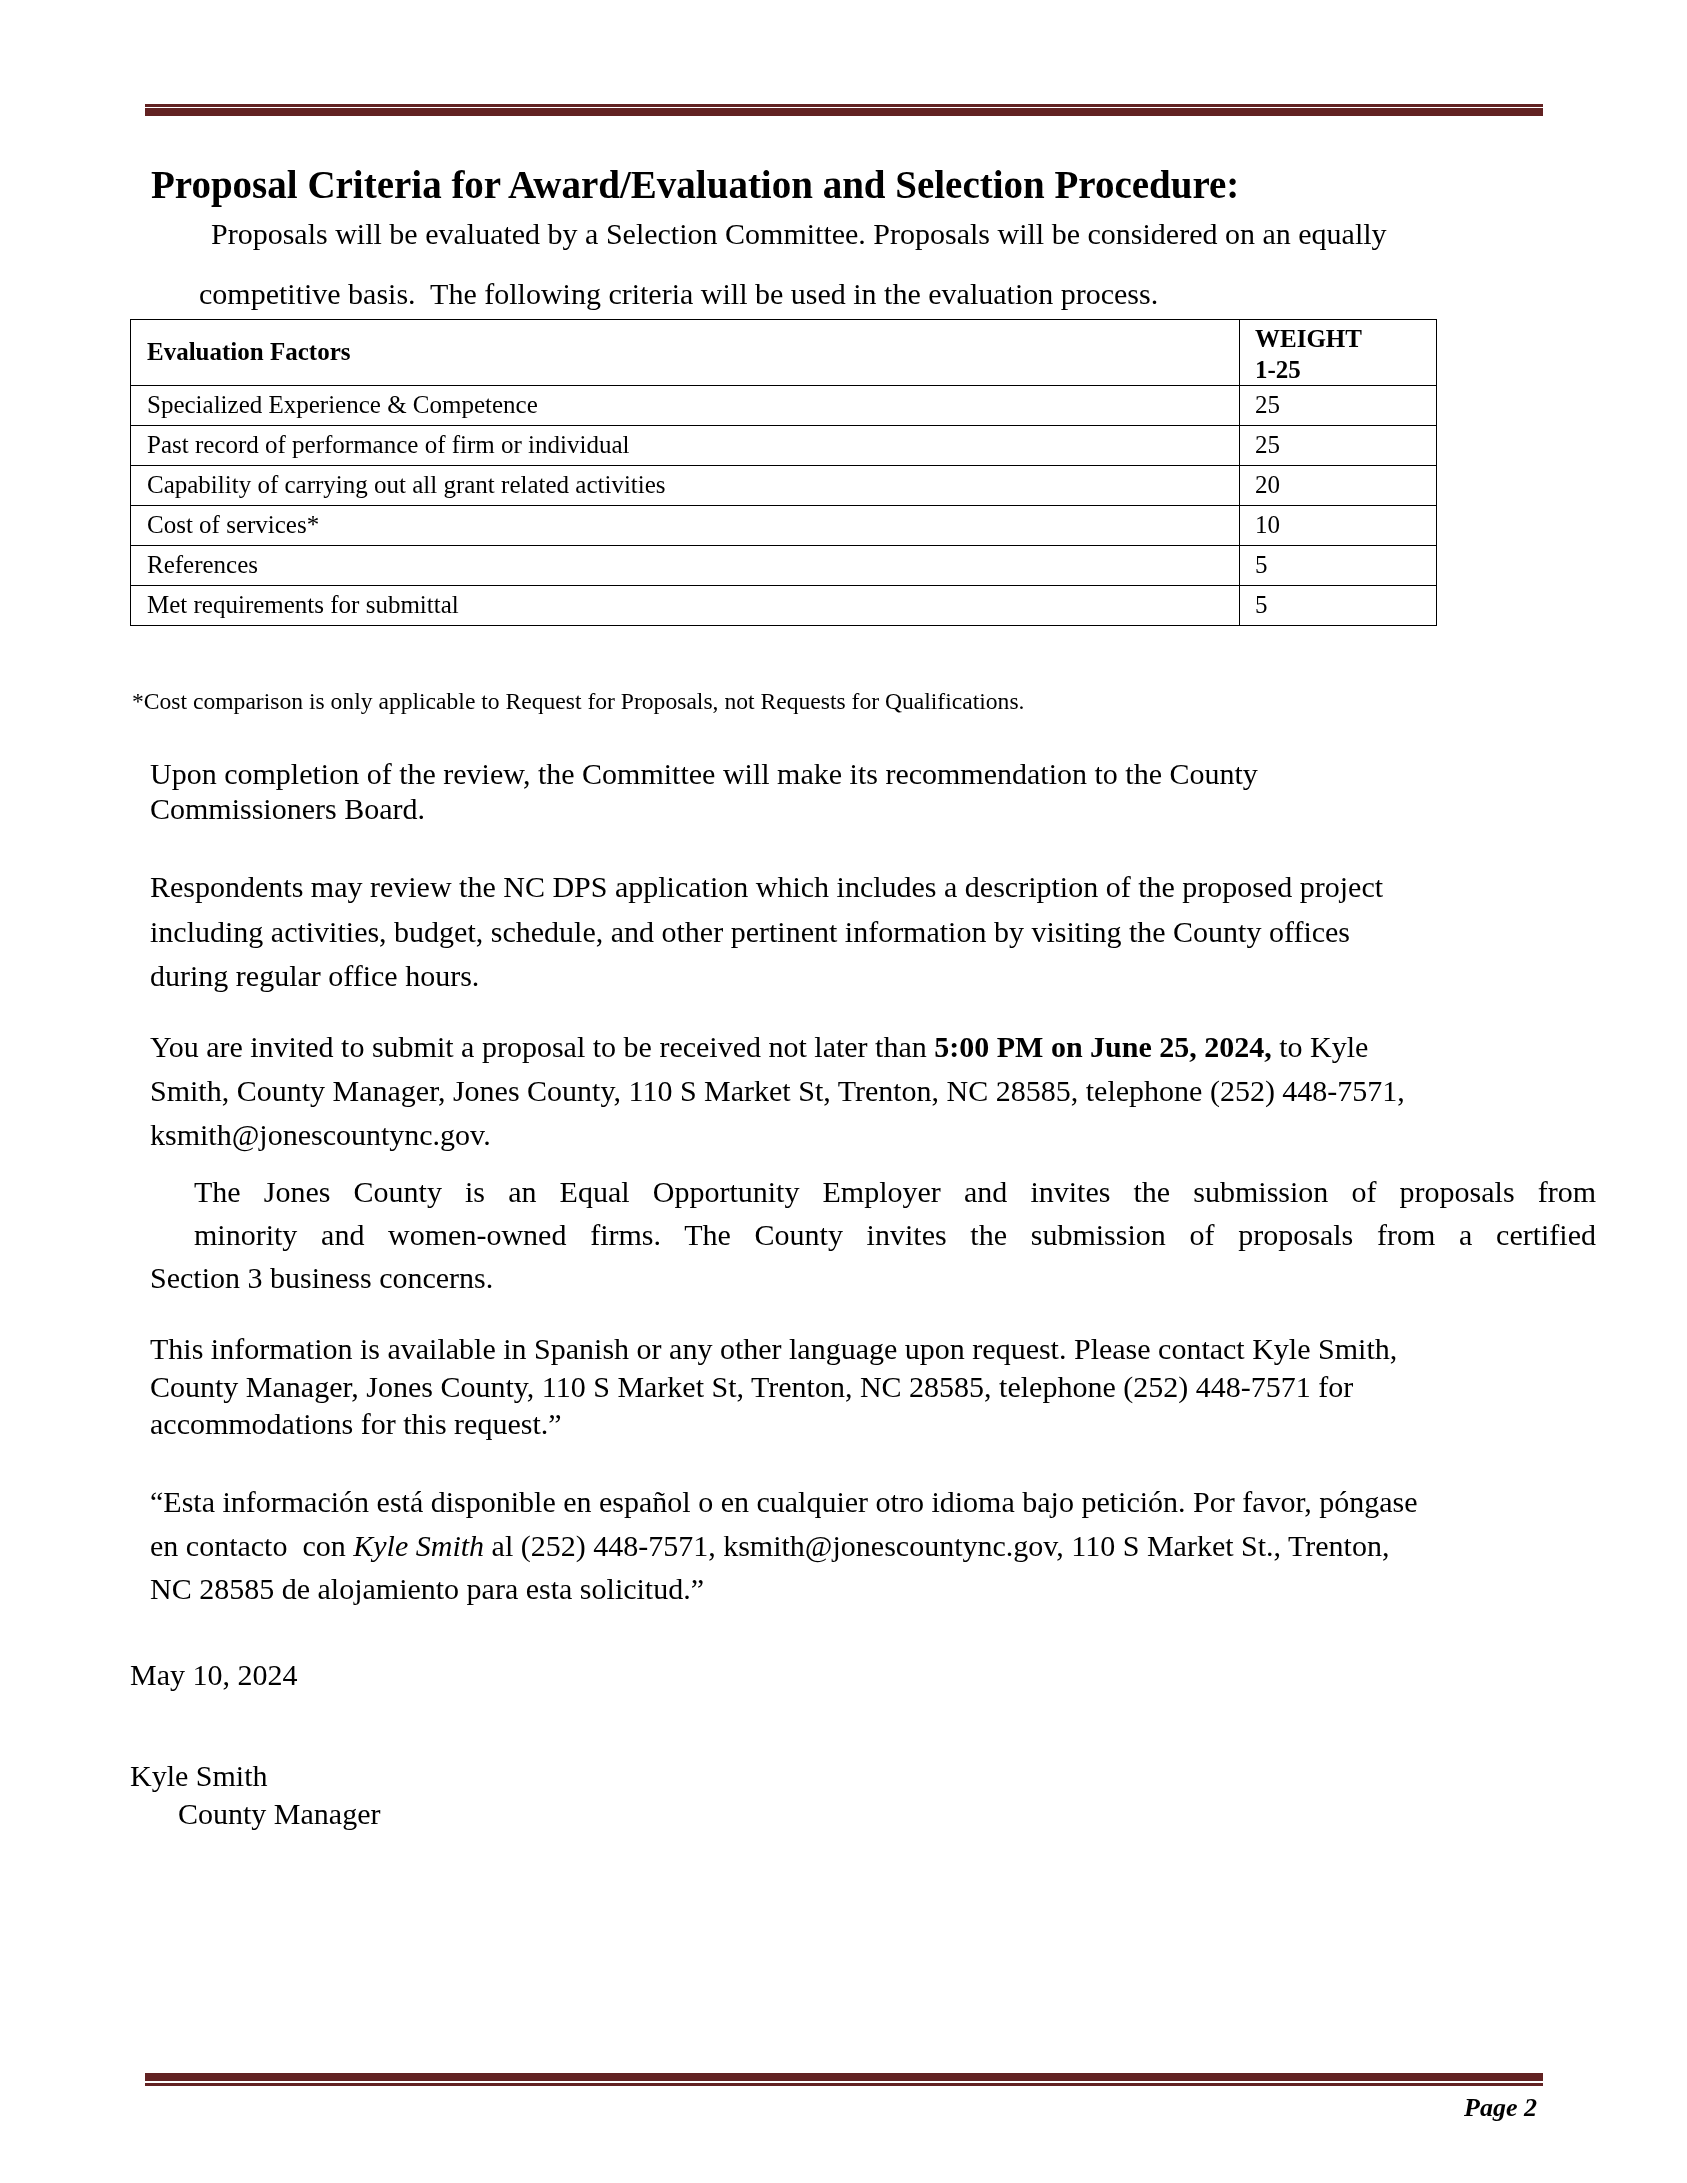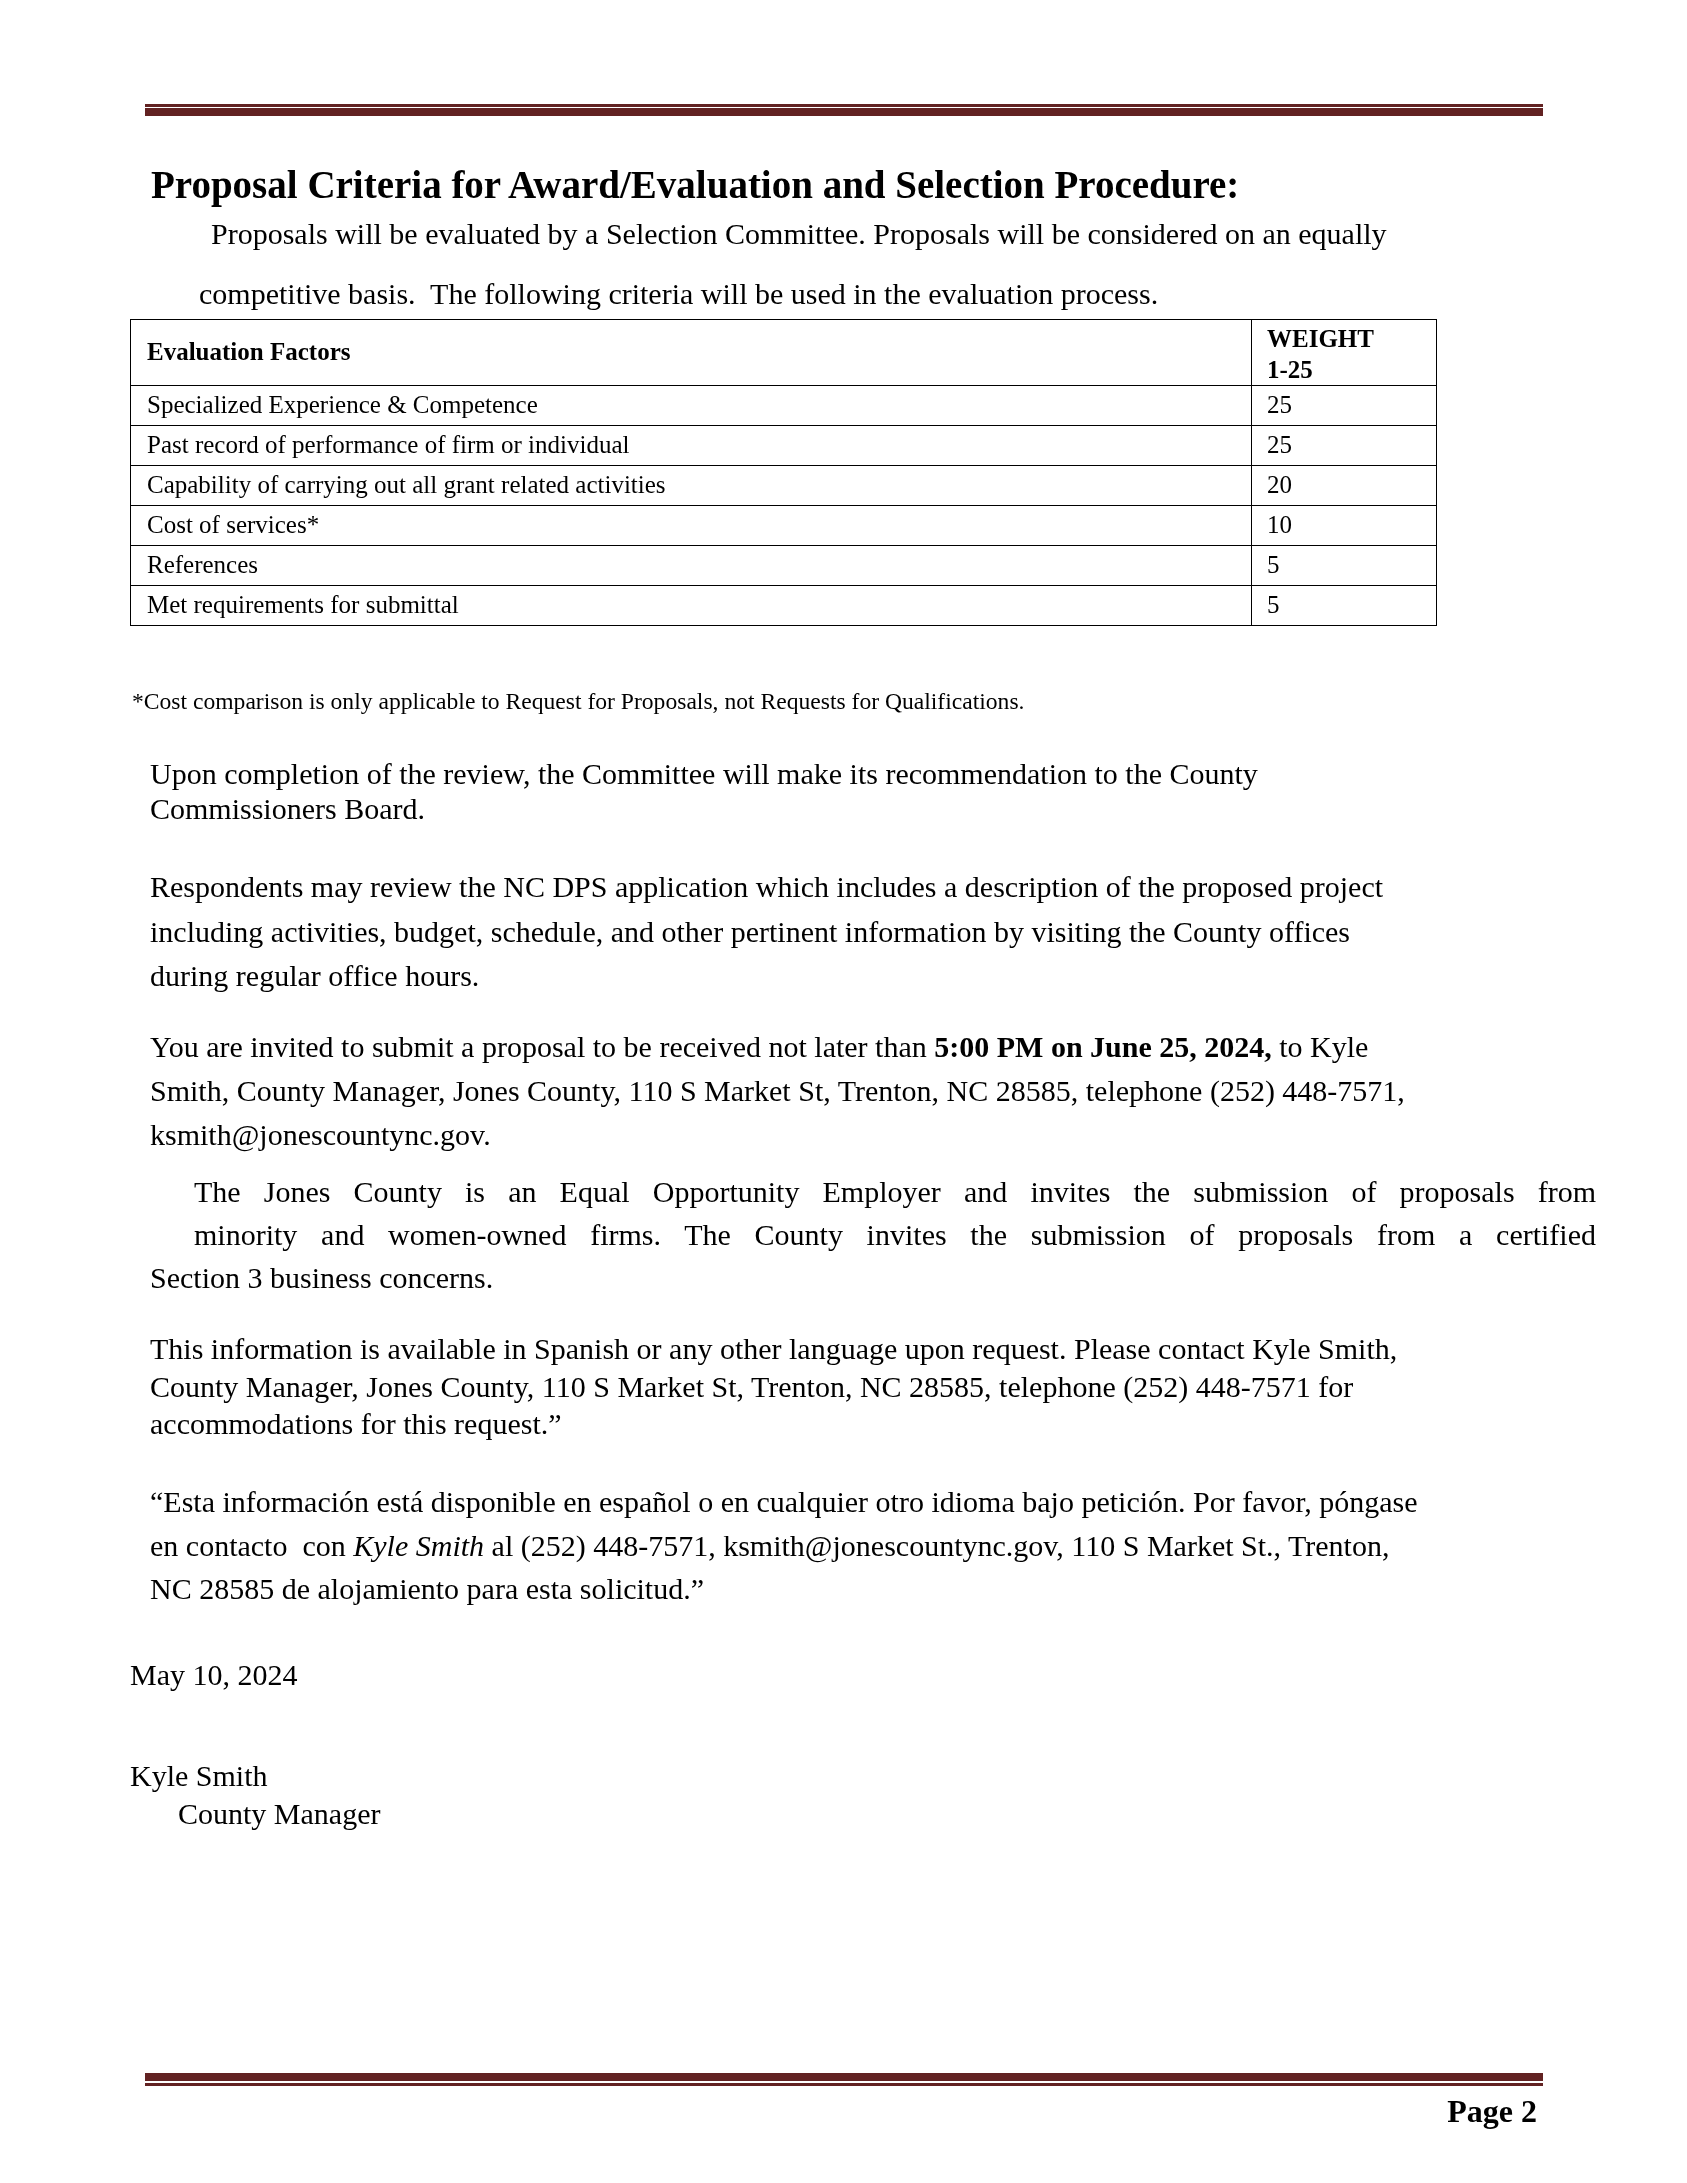--- a/index.html
+++ b/index.html
@@ -6,28 +6,28 @@
   body { width: 1687px; height: 2183px; position: relative; overflow: hidden;
          font-family: "Liberation Serif", serif; color: #000; }
   .abs { position: absolute; white-space: pre; line-height: 1; }
   .rule-thin { position: absolute; left: 145px; width: 1398px; height: 2.7px; background: #622222; }
   .rule-thick { position: absolute; left: 145px; width: 1398px; height: 8px; background: #622222; }
   .heading { font-size: 39px; font-weight: bold; left: 151px; top: 165px; }
   .body45 { font-size: 30px; }
   .just { white-space: normal; text-align: justify; text-align-last: justify; width: 1402px; margin-left: 44px; }
   table.eval { position: absolute; left: 130px; top: 319px; width: 1307px; border-collapse: collapse;
                font-size: 25px; }
-  table.eval td { border: 1.7px solid #000; padding: 0 0 0 16px; height: 39px; vertical-align: middle;
+  table.eval td { border: 1.7px solid #000; padding: 0 12px 0 16px; height: 39px; vertical-align: middle;
                   line-height: 1.15; }
   table.eval td.w { width: 169px; padding-left: 15px; }
   table.eval tr.hdr td { height: 62px; font-weight: bold; }
   table.eval tr.hdr td.w { line-height: 1.25; padding-top: 2.7px; }
   .footnote { font-size: 23.6px; left: 132px; top: 690px; }
   .sig { font-size: 30px; left: 130px; }
-  .pageno { font-size: 32px; font-weight: bold; right: 150px; top: 2095px; }
+  .pageno { font-size: 26px; font-weight: bold; right: 150px; top: 2095px; font-style: italic; }
   b { font-weight: bold; }
   i { font-style: italic; }
 </style>
 </head>
 <body>
 
 <div class="rule-thin" style="top: 104px; background: rgb(98, 34, 34);"></div>
 <div class="rule-thick" style="top: 108px; background: rgb(98, 34, 34);"></div>
 
 <div class="abs heading">Proposal Criteria for Award/Evaluation and Selection Procedure:</div>

